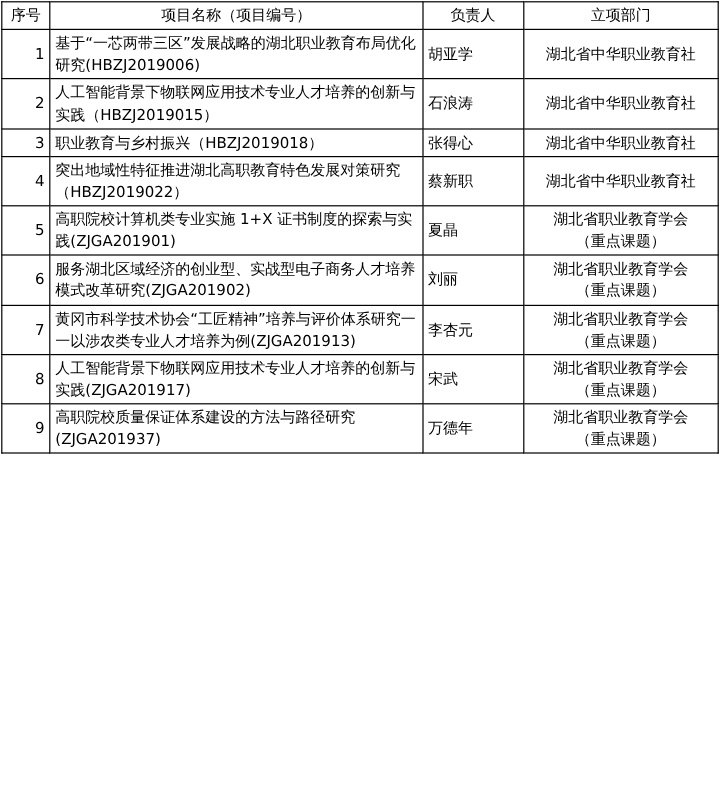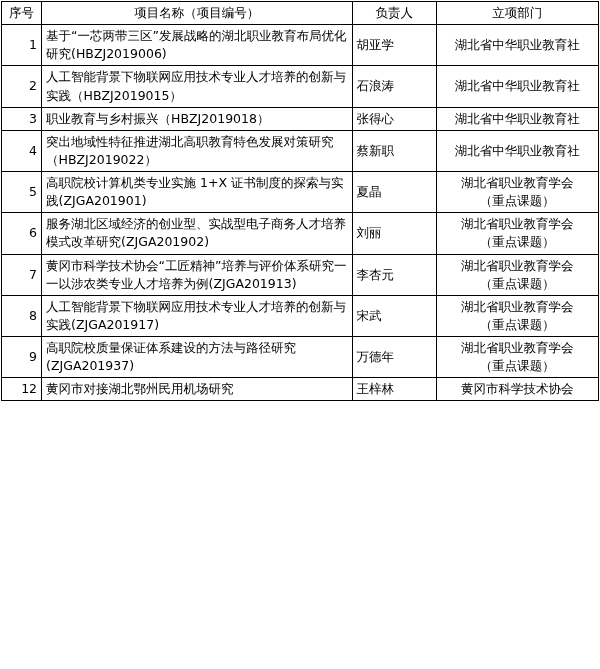--- a/index.html
+++ b/index.html
@@ -149,22 +149,14 @@
       </tr>
       <tr>
         <td class="no">9</td>
         <td class="name">高职院校质量保证体系建设的方法与路径研究(ZJGA201937)</td>
         <td class="owner">万德年</td>
         <td class="dept">
           <span class="sub">湖北省职业教育学会</span>
           <span class="sub">（重点课题）</span>
         </td>
       </tr>
-      <tr>
-        <td class="no">12</td>
-        <td class="name">黄冈市对接湖北鄂州民用机场研究</td>
-        <td class="owner">王梓林</td>
-        <td class="dept">
-          <span class="sub">黄冈市科学技术协会</span>
-        </td>
-      </tr>
     </tbody>
 </table>
 
 </body></html>

